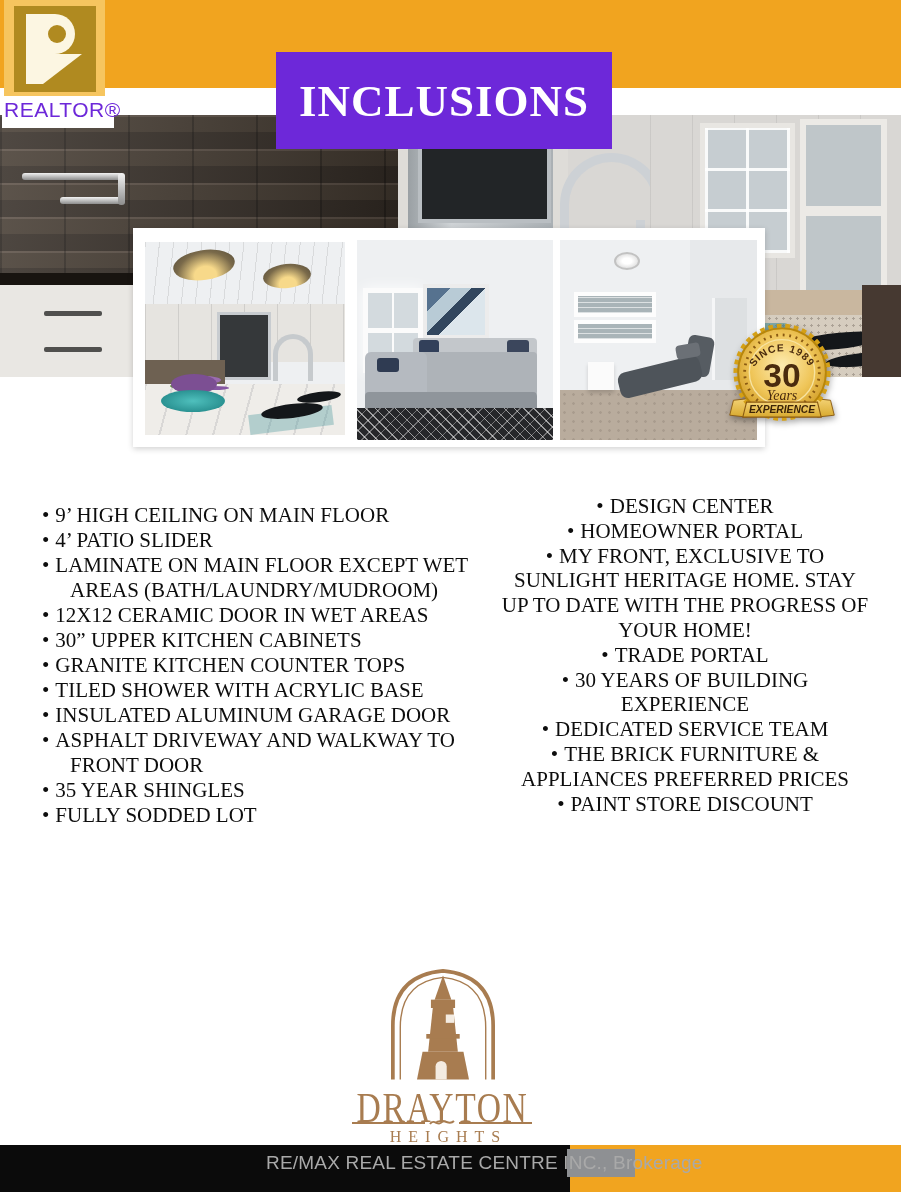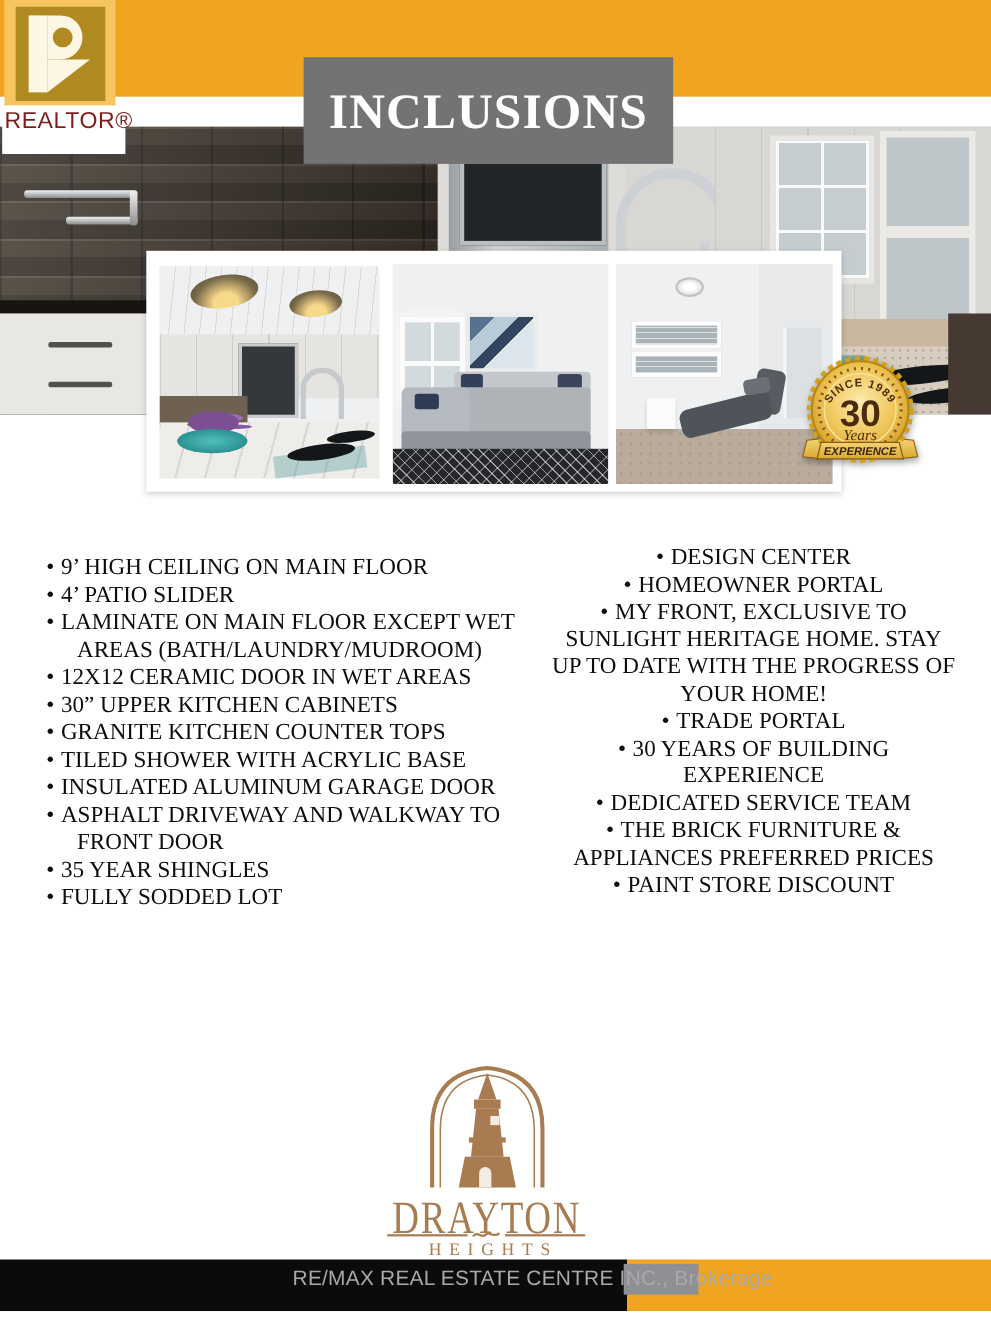--- a/index.html
+++ b/index.html
@@ -8,22 +8,22 @@
   .abs { position:absolute; }
 
   
   .band-top { left:0; top:0; width:901px; height:88px; background:#F1A41F; }
   .strip-white { left:0; top:88px; width:901px; height:30px; background:#ffffff; }
 
   
   .realtor { left:4px; top:0; width:103px; height:128px; z-index:6; }
   .realtor-outer { position:absolute; left:0; top:0; width:101px; height:96px; background:#F6C55F; }
   .realtor-label { position:absolute; left:-2px; top:96px; width:110px; background:#ffffff;
-                   font-family:"Liberation Sans", sans-serif; font-size:21px; color:#7f1d1d;
-                   letter-spacing:.5px; padding:2px 0 18px 2px; }
+                   font-family:"Liberation Sans", sans-serif; font-size:21px; color:#6d28d9;
+                   letter-spacing:.5px; padding:2px 0 6px 2px; }
 
   
   .hero { left:0; top:115px; width:901px; height:262px; background:#d9d7d4; z-index:1; overflow:hidden; }
   .tiles { left:0; top:0; width:398px; height:262px;
     background-image:
       linear-gradient(100deg, rgba(255,255,255,.14), rgba(0,0,0,.28)),
       repeating-linear-gradient(90deg, rgba(0,0,0,.28) 0 2px, rgba(255,255,255,0) 2px 64px),
       repeating-linear-gradient(180deg, #5a4e44 0 2px, #43392f 2px 17px, #332b24 17px 34px);
   }
   .pf-bar { background:linear-gradient(#f2f2f2,#8d8d8d); border-radius:3px; }
@@ -49,21 +49,21 @@
   .beige-band { left:650px; top:175px; width:212px; height:35px; background:#c9b79f; }
   .coffee { left:705px; top:165px; width:55px; height:55px; background:#1d1e20; border-radius:4px; }
   .granite { left:640px; top:200px; width:261px; height:62px; background:#d6cdbf;
     background-image:radial-gradient(rgba(90,80,70,.35) 1px, transparent 1.4px); background-size:7px 7px; }
   .plate { position:absolute; background:#14171a; border-radius:50%; }
   .teal-glass { position:absolute; left:105px; top:8px; width:45px; height:26px;
                 background:rgba(58,140,150,.55); border-radius:6px; }
   .wood-cab { left:862px; top:170px; width:39px; height:92px; background:#463931; }
 
   
-  .title-box { left:276px; top:52px; width:336px; height:97px; background:#737373; z-index:7;
+  .title-box { left:276px; top:52px; width:336px; height:97px; background:#6d28d9; z-index:7;
                display:flex; align-items:center; justify-content:center; }
   .title-box span { color:#ffffff; font-weight:bold; font-size:45px; letter-spacing:1px; }
 
   
   .mat { left:133px; top:228px; width:632px; height:219px; background:#ffffff; z-index:3;
          box-shadow:0 2px 6px rgba(0,0,0,.18); }
   .ph { position:absolute; overflow:hidden; background:#eef0f2; }
   .p1 { left:12px; top:14px; width:200px; height:193px; }
   .p2 { left:224px; top:12px; width:196px; height:200px; }
   .p3 { left:427px; top:12px; width:197px; height:200px; }

